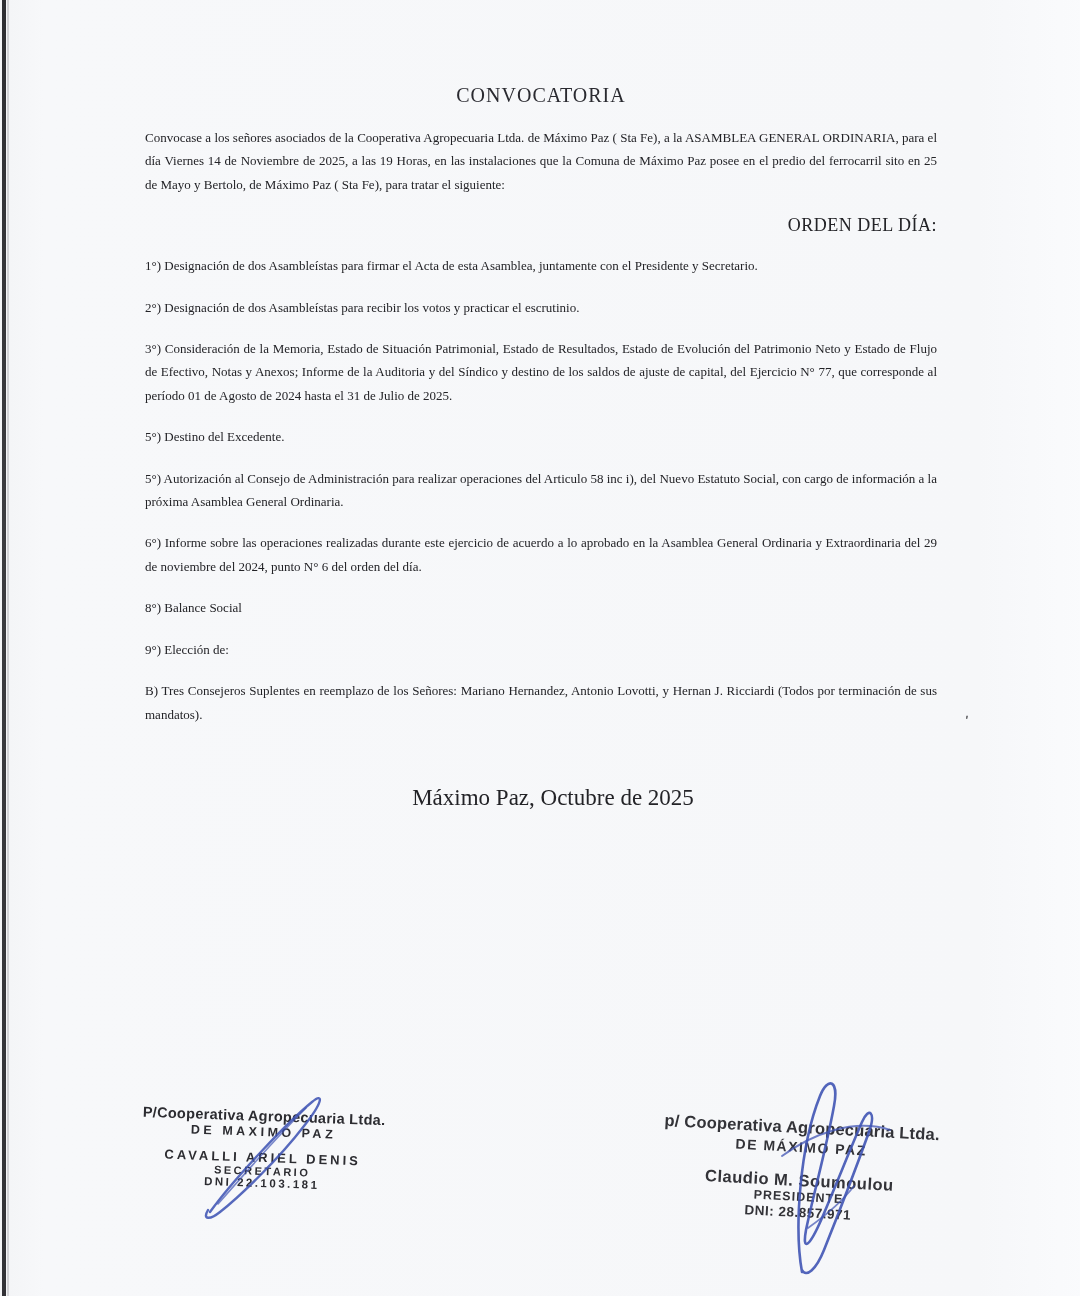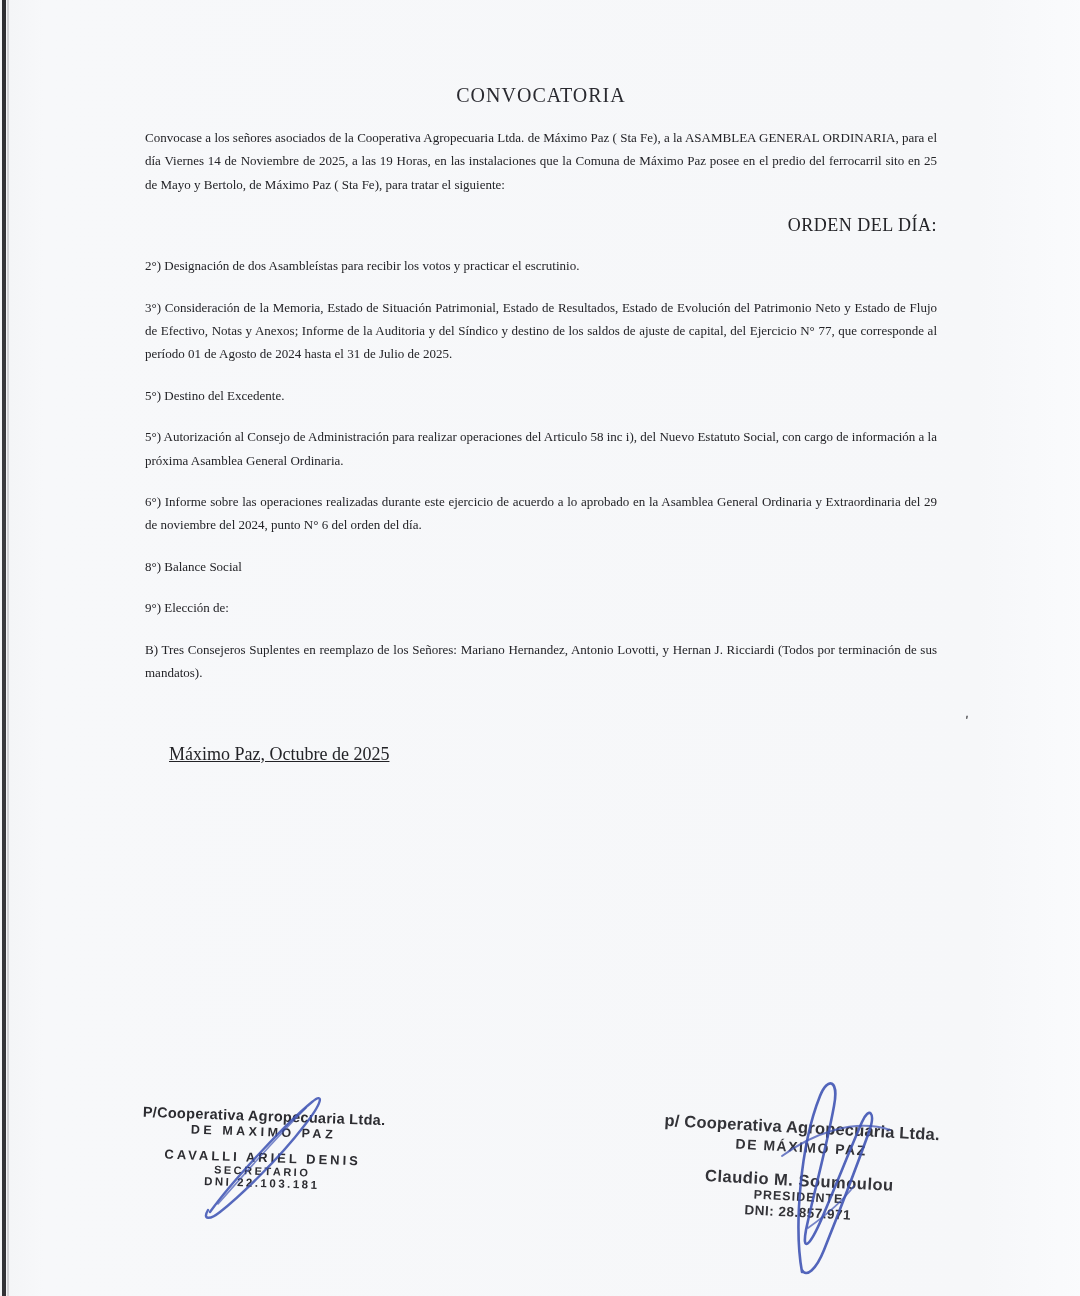--- a/index.html
+++ b/index.html
@@ -41,25 +41,24 @@
   }
   .intro{margin-top:19px;}
   .heading{
     text-align:right;
     font-size:18px;
     letter-spacing:0.5px;
     margin:19px 0 0 0;
     font-weight:normal;
   }
   .date-line{
-    text-align:left;
-    font-size:18px;
+    text-align:center;
+    font-size:23px;
     margin:59px 0 0 0;
     padding-left:24px;
-    text-decoration:underline;
   }
   .stray-mark{
     position:absolute;left:965px;top:712px;
     font-family:"Liberation Sans",sans-serif;
     font-size:15px;color:#3a3a3e;
     transform:rotate(8deg);
   }
   
   .stamp{
     position:absolute;
@@ -98,20 +97,21 @@
   <div class="scan-line"></div>
   <div class="scan-line-soft"></div>
 
   <div class="content">
     <h1 class="doc-title">CONVOCATORIA</h1>
 
     <p class="para intro">Convocase a los señores asociados de la Cooperativa Agropecuaria Ltda. de Máximo Paz ( Sta Fe), a la ASAMBLEA GENERAL ORDINARIA, para el día Viernes 14 de Noviembre de 2025, a las 19 Horas, en las instalaciones que la Comuna de Máximo Paz posee en el predio del ferrocarril sito en 25 de Mayo y Bertolo, de Máximo Paz ( Sta Fe), para tratar el siguiente:</p>
 
     <h2 class="heading">ORDEN DEL DÍA:</h2>
 
+    <p class="para">1°) Designación de dos Asambleístas para firmar el Acta de esta Asamblea, juntamente con el Presidente y Secretario.</p>
     <p class="para">2°) Designación de dos Asambleístas para recibir los votos y practicar el escrutinio.</p>
     <p class="para">3°) Consideración de la Memoria, Estado de Situación Patrimonial, Estado de Resultados, Estado de Evolución del Patrimonio Neto y Estado de Flujo de Efectivo, Notas y Anexos; Informe de la Auditoria y del Síndico y destino de los saldos de ajuste de capital, del Ejercicio N° 77, que corresponde al período 01 de Agosto de 2024 hasta el 31 de Julio de 2025.</p>
     <p class="para">5°) Destino del Excedente.</p>
     <p class="para">5°) Autorización al Consejo de Administración para realizar operaciones del Articulo 58 inc i), del Nuevo Estatuto Social, con cargo de información a la próxima Asamblea General Ordinaria.</p>
     <p class="para">6°) Informe sobre las operaciones realizadas durante este ejercicio de acuerdo a lo aprobado en la Asamblea General Ordinaria y Extraordinaria del 29 de noviembre del 2024, punto N° 6 del orden del día.</p>
     <p class="para">8°) Balance Social</p>
     <p class="para">9°) Elección de:</p>
     <p class="para">B)  Tres Consejeros Suplentes en reemplazo de los Señores: Mariano Hernandez,  Antonio Lovotti,  y Hernan J. Ricciardi (Todos por terminación de sus mandatos).</p>
 
     <p class="date-line">Máximo Paz, Octubre de 2025</p>

